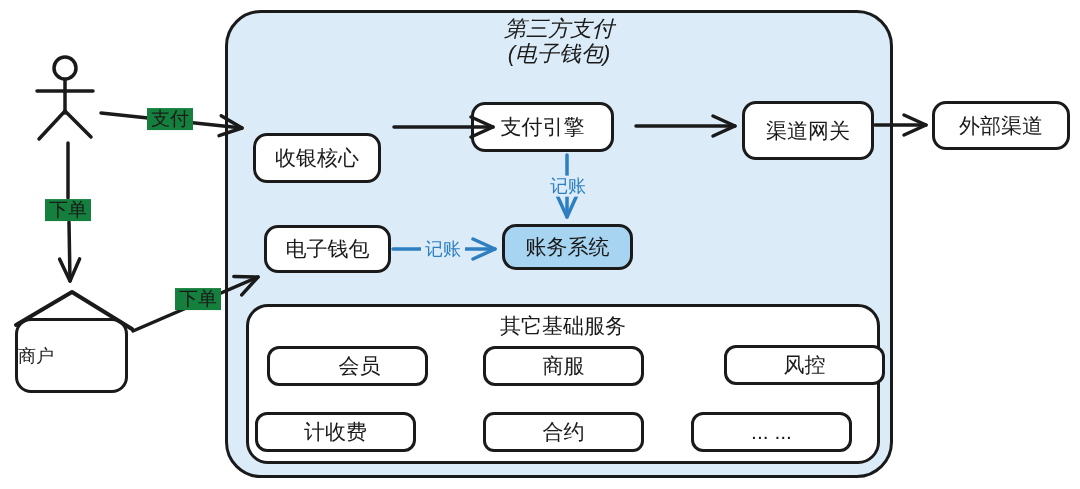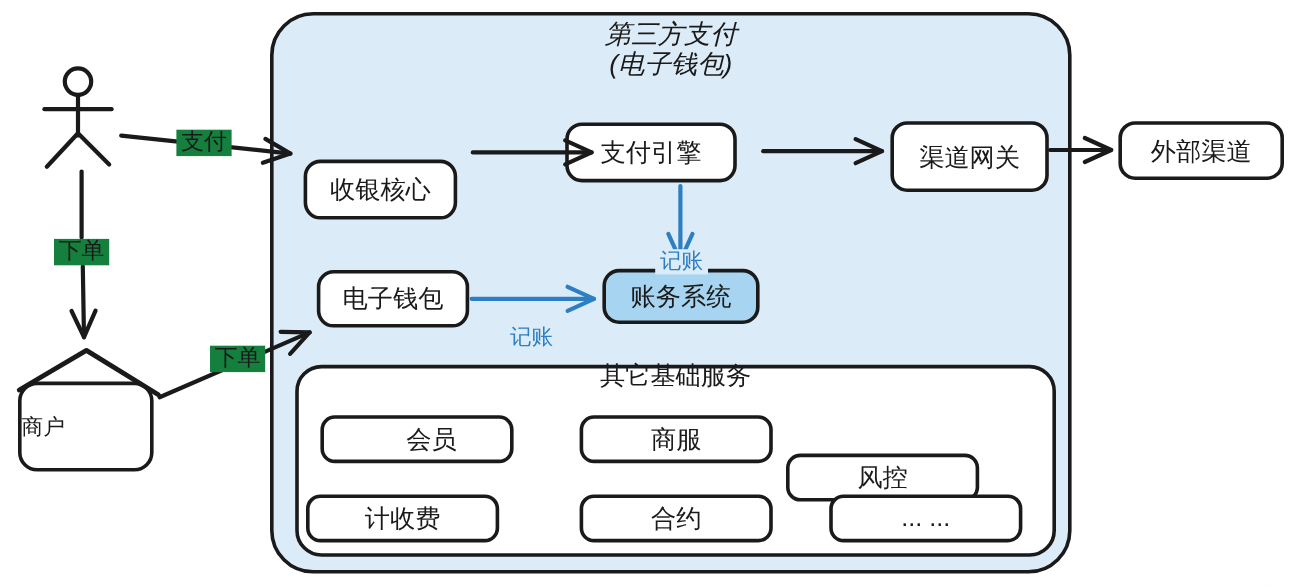--- a/index.html
+++ b/index.html
@@ -55,21 +55,21 @@
     position: absolute;
     left: 246px; top: 304px;
     width: 634px; height: 160px;
     background: #ffffff;
     border: 3px solid var(--ink);
     border-radius: 22px;
     z-index: 2;
   }
   .services-title {
     position: absolute;
-    left: 246px; top: 299px;
+    left: 246px; top: 312px;
     width: 634px;
     text-align: center;
     font-size: 21px;
     z-index: 3;
   }
   .svc {
     position: absolute;
     background: #ffffff;
     border: 3px solid var(--ink);
     border-radius: 12px;
@@ -109,21 +109,21 @@
   .edge-label {
     position: absolute;
     transform: translate(-50%, -50%);
     font-size: 19px;
     padding: 0 4px;
     white-space: nowrap;
     z-index: 5;
     line-height: 1.15;
   }
   .edge-label.black { color: var(--ink); background: #15803d; }
-  .edge-label.blue  { color: var(--blue); background: var(--container_fill); font-size: 18px; margin-top: 32px; }
+  .edge-label.blue  { color: var(--blue); background: var(--container_fill); font-size: 18px; }
 </style>
 </head>
 <body>
 
 <div class="stage">
 
   <div class="container-box"></div>
   <div class="container-title">
     <div>第三方支付</div>
     <div>(电子钱包)</div>
@@ -134,23 +134,23 @@
   <div class="node" style="left:742px; top:101px; width:132px; height:59px;">渠道网关</div>
   <div class="node" style="left:932px; top:101px; width:138px; height:49px;">外部渠道</div>
 
   <div class="node" style="left:264px; top:225px; width:127px; height:48px;">电子钱包</div>
   <div class="node accent" style="left:502px; top:224px; width:131px; height:46px;">账务系统</div>
 
   <div class="services-box"></div>
   <div class="services-title">其它基础服务</div>
   <div class="svc" style="left:267px; top:346px; width:161px; height:40px;padding-left:24px;">会员</div>
   <div class="svc" style="left:483px; top:346px; width:161px; height:40px;">商服</div>
-  <div class="svc" style="left:655px; top:345px; width:161px; height:40px;margin-top:33px;">风控</div>
+  <div class="svc" style="left:724px; top:345px; width:161px; height:40px;">风控</div>
   <div class="svc" style="left:255px; top:412px; width:161px; height:40px;">计收费</div>
-  <div class="svc" style="left:483px; top:412px; width:161px; height:40px;">合约</div>
+  <div class="svc" style="left:483px; top:412px; width:161px; height:40px;border-radius:11px;">合约</div>
   <div class="svc" style="left:691px; top:412px; width:161px; height:40px;">... ...</div>
 
   <div class="house-body">
     <span>商户</span>
   </div>
 
   <svg class="wires" width="1080" height="489" viewBox="0 0 1080 489">
     <defs>
       <marker id="mk-ink" markerUnits="userSpaceOnUse" markerWidth="30" markerHeight="30" refX="25" refY="14" orient="auto">
         <path d="M3,4 L25,14 L3,24" class="head-ink"></path>

